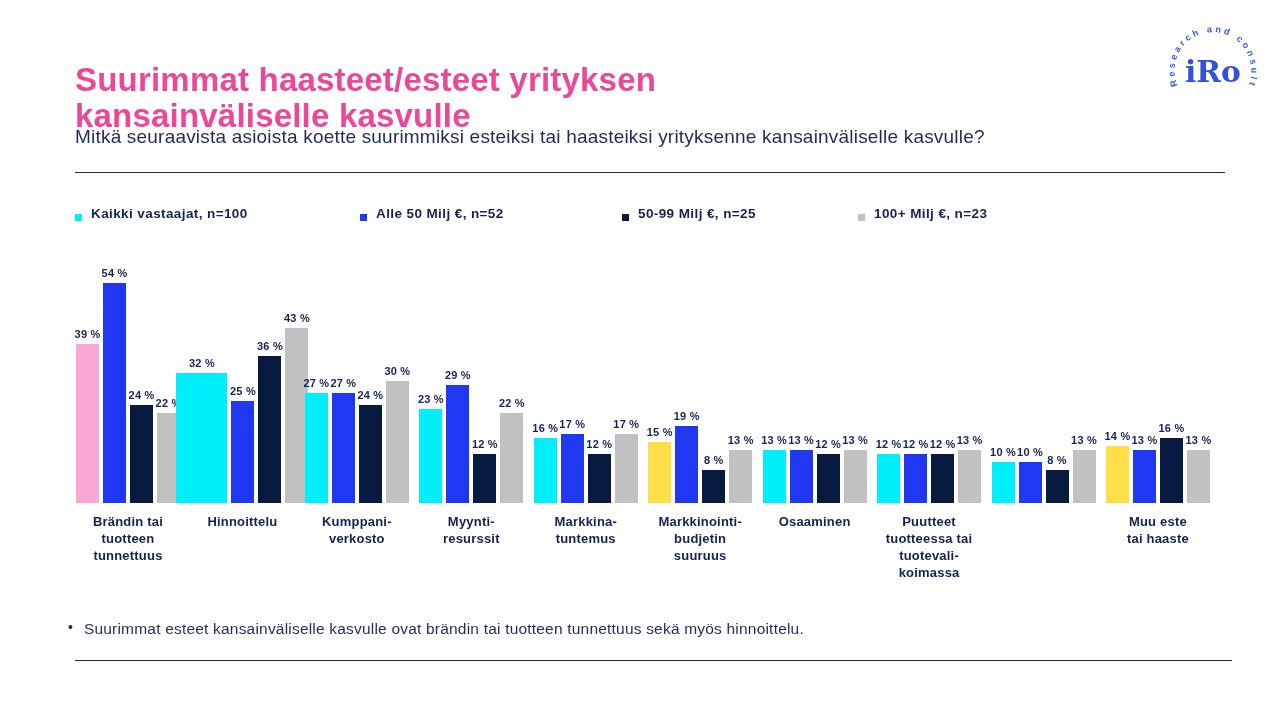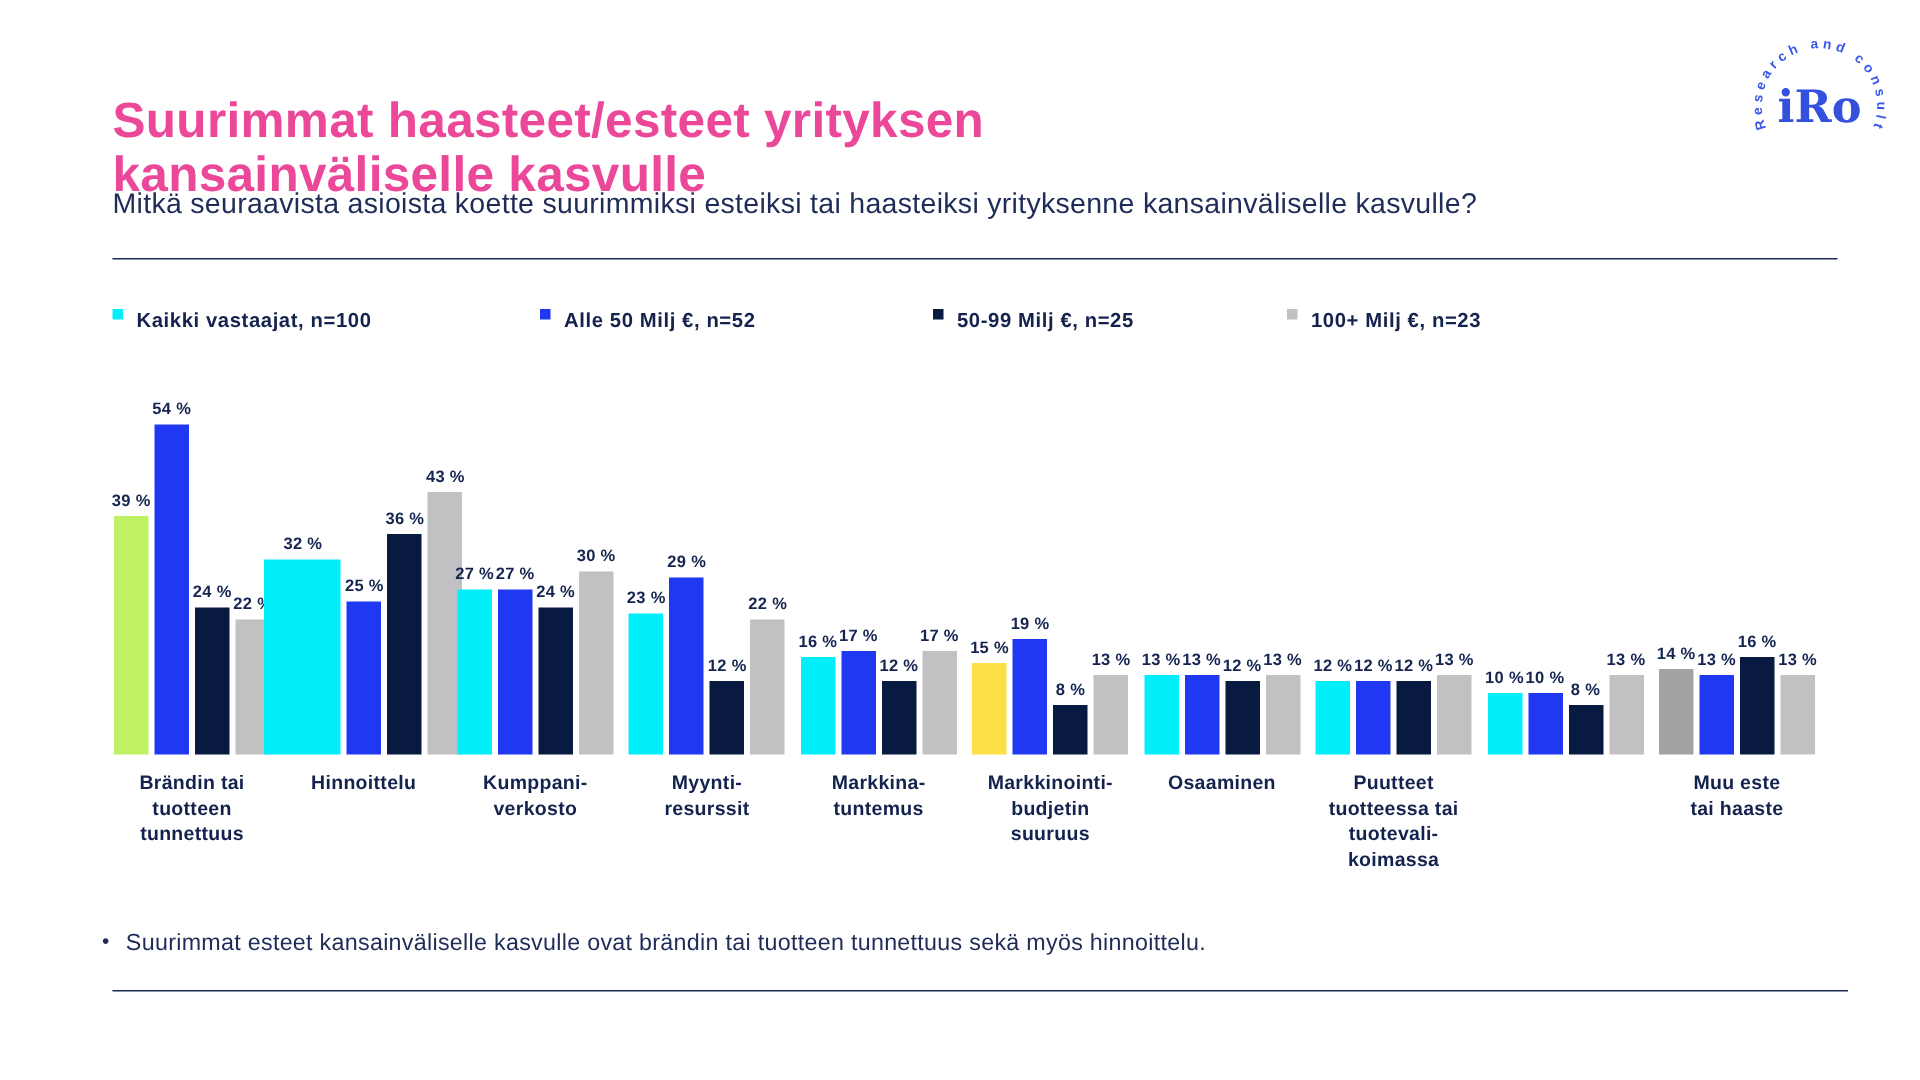--- a/index.html
+++ b/index.html
@@ -16,21 +16,21 @@
     color:#ec4899;white-space:pre-line;letter-spacing:0.2px;
   }
   .subtitle{
     position:absolute;left:75px;top:126px;width:1120px;
     font-size:19px;font-weight:400;color:#1E2C57;letter-spacing:0.2px;
   }
   .rule-top{position:absolute;left:75px;top:172px;width:1150px;border-top:1.5px solid #1A2A50;}
   .rule-bottom{position:absolute;left:75px;top:660px;width:1157px;border-top:1.5px solid #1A2A50;}
 
   .legend{position:absolute;left:75px;top:202px;width:1150px;display:flex;align-items:center;height:22px;}
-  .legend-item{display:flex;align-items:flex-start;}
+  .legend-item{display:flex;align-items:flex-end;}
   .legend-item:nth-child(1){width:285px;}
   .legend-item:nth-child(2){width:262px;}
   .legend-item:nth-child(3){width:236px;}
   .legend-marker{width:7px;height:7px;display:inline-block;margin-right:9px;flex:0 0 auto;}
   .legend-label{font-size:13.5px;font-weight:bold;letter-spacing:0.4px;color:#14224E;white-space:nowrap;}
 
   .chart{position:absolute;left:76px;top:240px;width:1134px;display:flex;justify-content:space-between;}
   .bar-group{display:flex;flex-direction:column;align-items:center;width:104px;flex:0 0 auto;}
   .bar-cluster{display:flex;align-items:flex-end;gap:4px;height:263px;}
   .bar{width:23px;position:relative;flex:0 0 auto;}
@@ -87,21 +87,21 @@
       </div>
       <div class="legend-item">
         <span class="legend-marker" style="background: rgb(193, 193, 195);"></span>
         <span class="legend-label">100+ Milj €, n=23</span>
       </div>
     </div>
 
   <div class="chart">
       <div class="bar-group">
         <div class="bar-cluster">
-          <div class="bar" style="height: 159px; background: #bef264;">
+          <div class="bar" style="height: 159px; background: #f9a8d4;">
             <span class="bar-value-label">39 %</span>
           </div>
           <div class="bar" style="height: 220px; background: rgb(33, 56, 243); margin-top: 32px;">
             <span class="bar-value-label">54 %</span>
           </div>
           <div class="bar" style="height: 98px; background: rgb(8, 26, 63);">
             <span class="bar-value-label">24 %</span>
           </div>
           <div class="bar" style="height: 90px; background: rgb(193, 193, 195);">
             <span class="bar-value-label">22 %</span>
@@ -249,21 +249,21 @@
           <div class="bar" style="height: 33px; background: rgb(8, 26, 63);">
             <span class="bar-value-label">8 %</span>
           </div>
           <div class="bar" style="height: 53px; background: rgb(193, 193, 195);">
             <span class="bar-value-label">13 %</span>
           </div>
         </div>
       </div>
       <div class="bar-group">
         <div class="bar-cluster">
-          <div class="bar" style="height: 57px; background: #a3a3a3;">
+          <div class="bar" style="height: 57px; background: #fde047;">
             <span class="bar-value-label">14 %</span>
           </div>
           <div class="bar" style="height: 53px; background: rgb(33, 56, 243);">
             <span class="bar-value-label">13 %</span>
           </div>
           <div class="bar" style="height: 65px; background: rgb(8, 26, 63);">
             <span class="bar-value-label">16 %</span>
           </div>
           <div class="bar" style="height: 53px; background: rgb(193, 193, 195);">
             <span class="bar-value-label">13 %</span>

